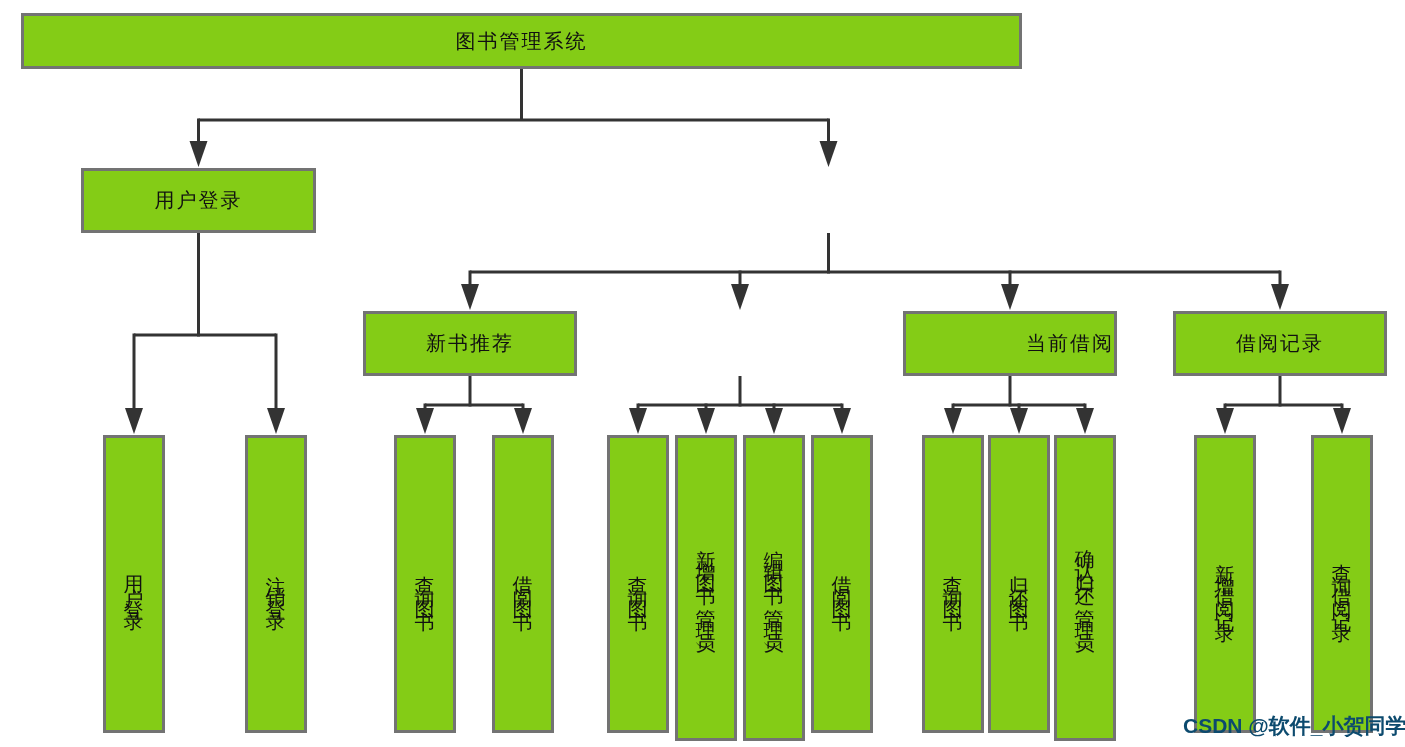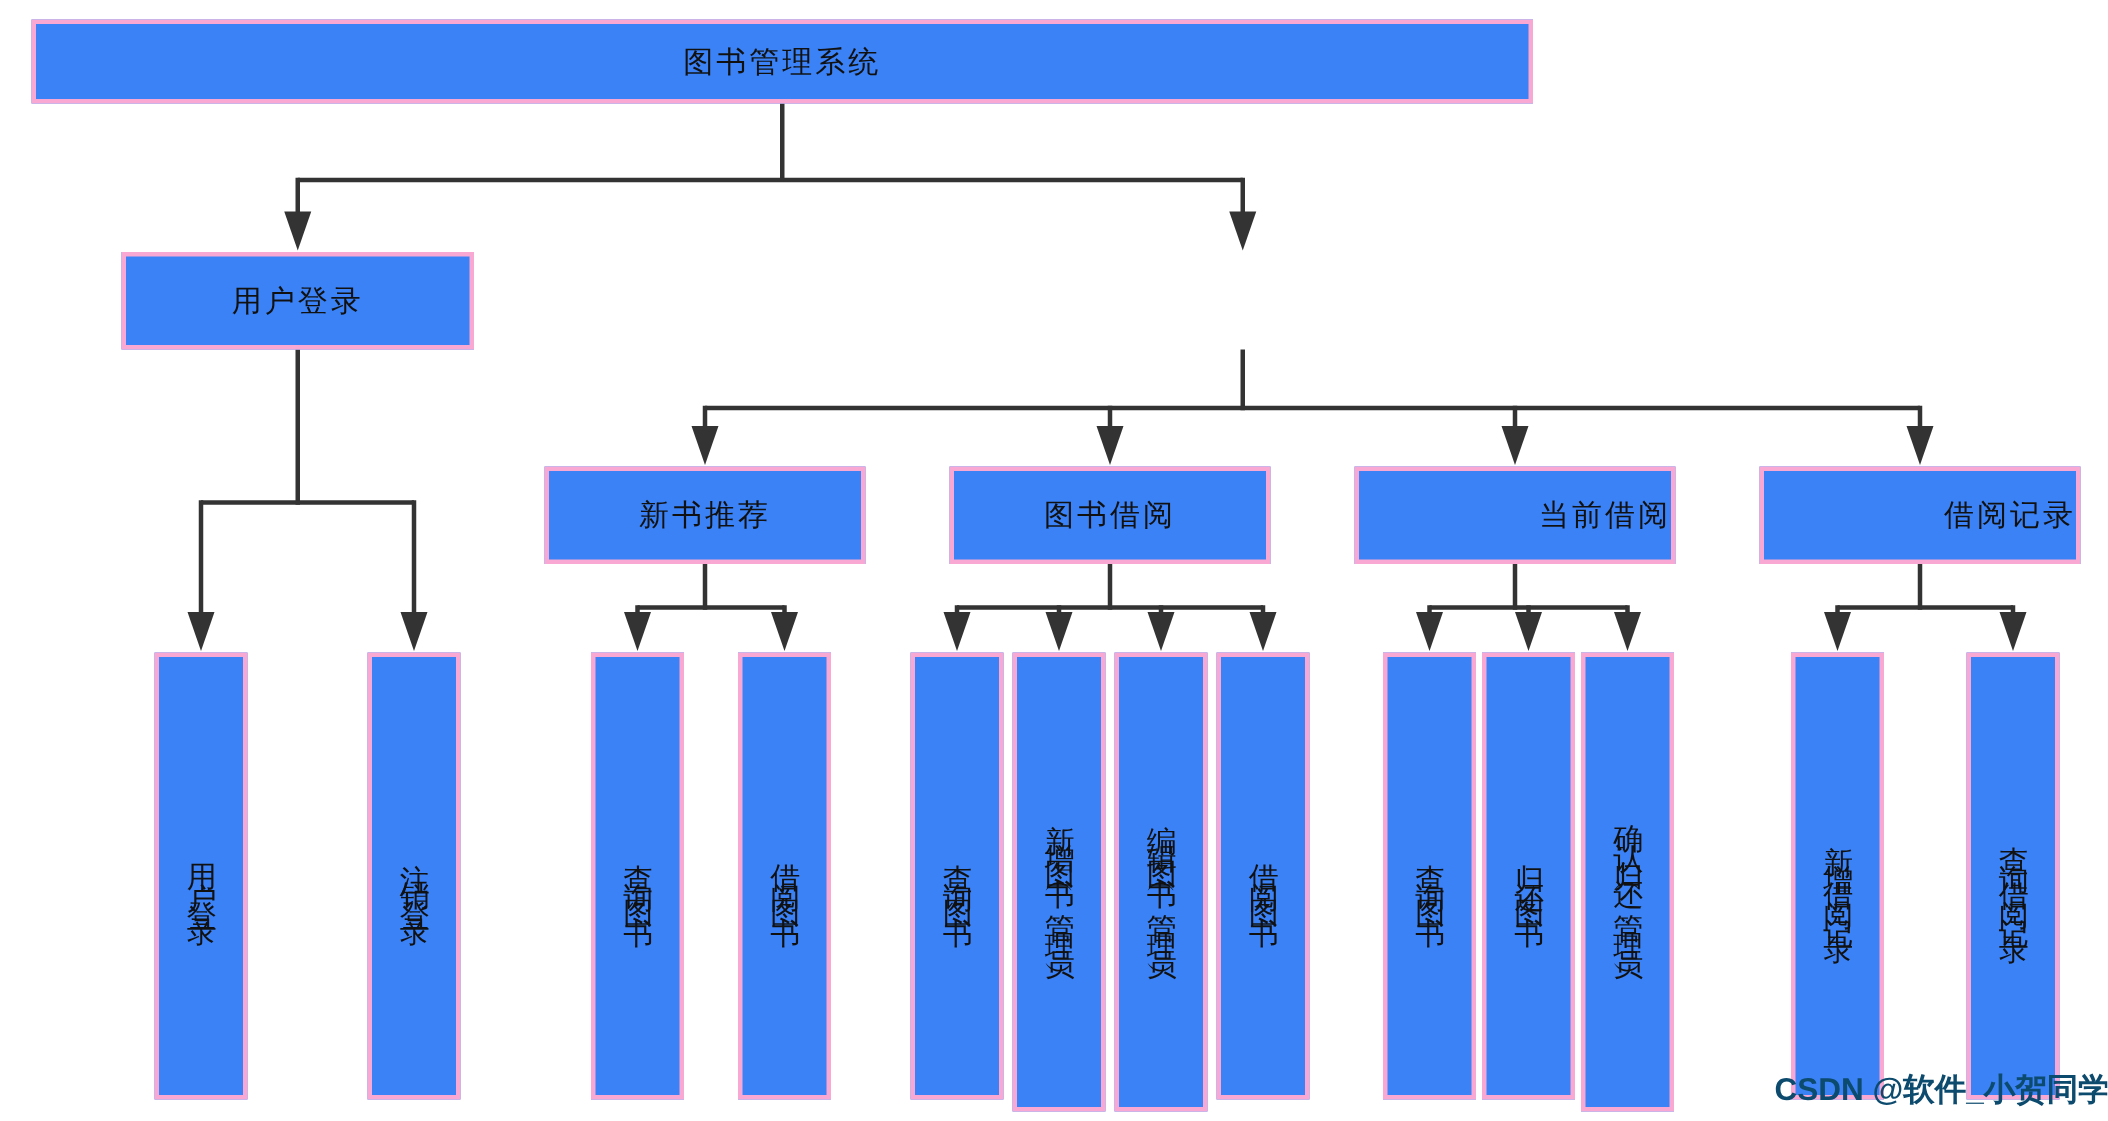--- a/index.html
+++ b/index.html
@@ -13,22 +13,22 @@
   }
   .connectors {
     position: absolute;
     left: 0; top: 0;
     width: 1405px; height: 747px;
     pointer-events: none;
   }
   .box {
     position: absolute;
     box-sizing: border-box;
-    background: #3b82f6;
-    border: 3px solid #f9a8d4;
+    background: #84cc16;
+    border: 3px solid #737373;
     display: flex;
     align-items: center;
     justify-content: center;
     color: #111111;
   }
   .hlabel {
     font-size: 20px;
     letter-spacing: 2px;
     white-space: nowrap;
   }
@@ -53,21 +53,21 @@
     z-index: 5;
     font-weight: bold;
   }
   
   #root-box  { left: 21px;  top: 13px;  width: 1001px; height: 56px; }
   #l2-login  { left: 81px;  top: 168px; width: 235px;  height: 65px; }
   #l2-manage { left: 712px; top: 168px; width: 233px;  height: 65px; }
   #l3-new    { left: 363px; top: 311px; width: 214px;  height: 65px; }
   #l3-borrow { left: 633px; top: 311px; width: 214px;  height: 65px; }
   #l3-current{ left: 903px; top: 311px; width: 214px;  height: 65px; justify-content: flex-end; }
-  #l3-record { left: 1173px;top: 311px; width: 214px;  height: 65px; justify-content: flex-end; }
+  #l3-record { left: 1173px;top: 311px; width: 214px;  height: 65px; }
   #leaf-0  { left: 103px;  }
   #leaf-1  { left: 245px;  }
   #leaf-2  { left: 394px;  }
   #leaf-3  { left: 492px;  }
   #leaf-4  { left: 607px;  }
   #leaf-5  { left: 675px;  }
   #leaf-6  { left: 743px;  }
   #leaf-7  { left: 811px;  }
   #leaf-8  { left: 922px;  }
   #leaf-9  { left: 988px;  }
@@ -153,23 +153,20 @@
     <span class="hlabel">图书管理系统</span>
   </div>
 
   <div class="box" id="l2-login">
     <span class="hlabel">用户登录</span>
   </div>
 
   <div class="box" id="l3-new">
     <span class="hlabel">新书推荐</span>
   </div>
-  <div class="box" id="l3-borrow">
-    <span class="hlabel">图书借阅</span>
-  </div>
   <div class="box" id="l3-current">
     <span class="hlabel">当前借阅</span>
   </div>
   <div class="box" id="l3-record">
     <span class="hlabel">借阅记录</span>
   </div>
 
   <div class="box leaf" id="leaf-0">
     <span class="vtext">用户登录</span>
   </div>

